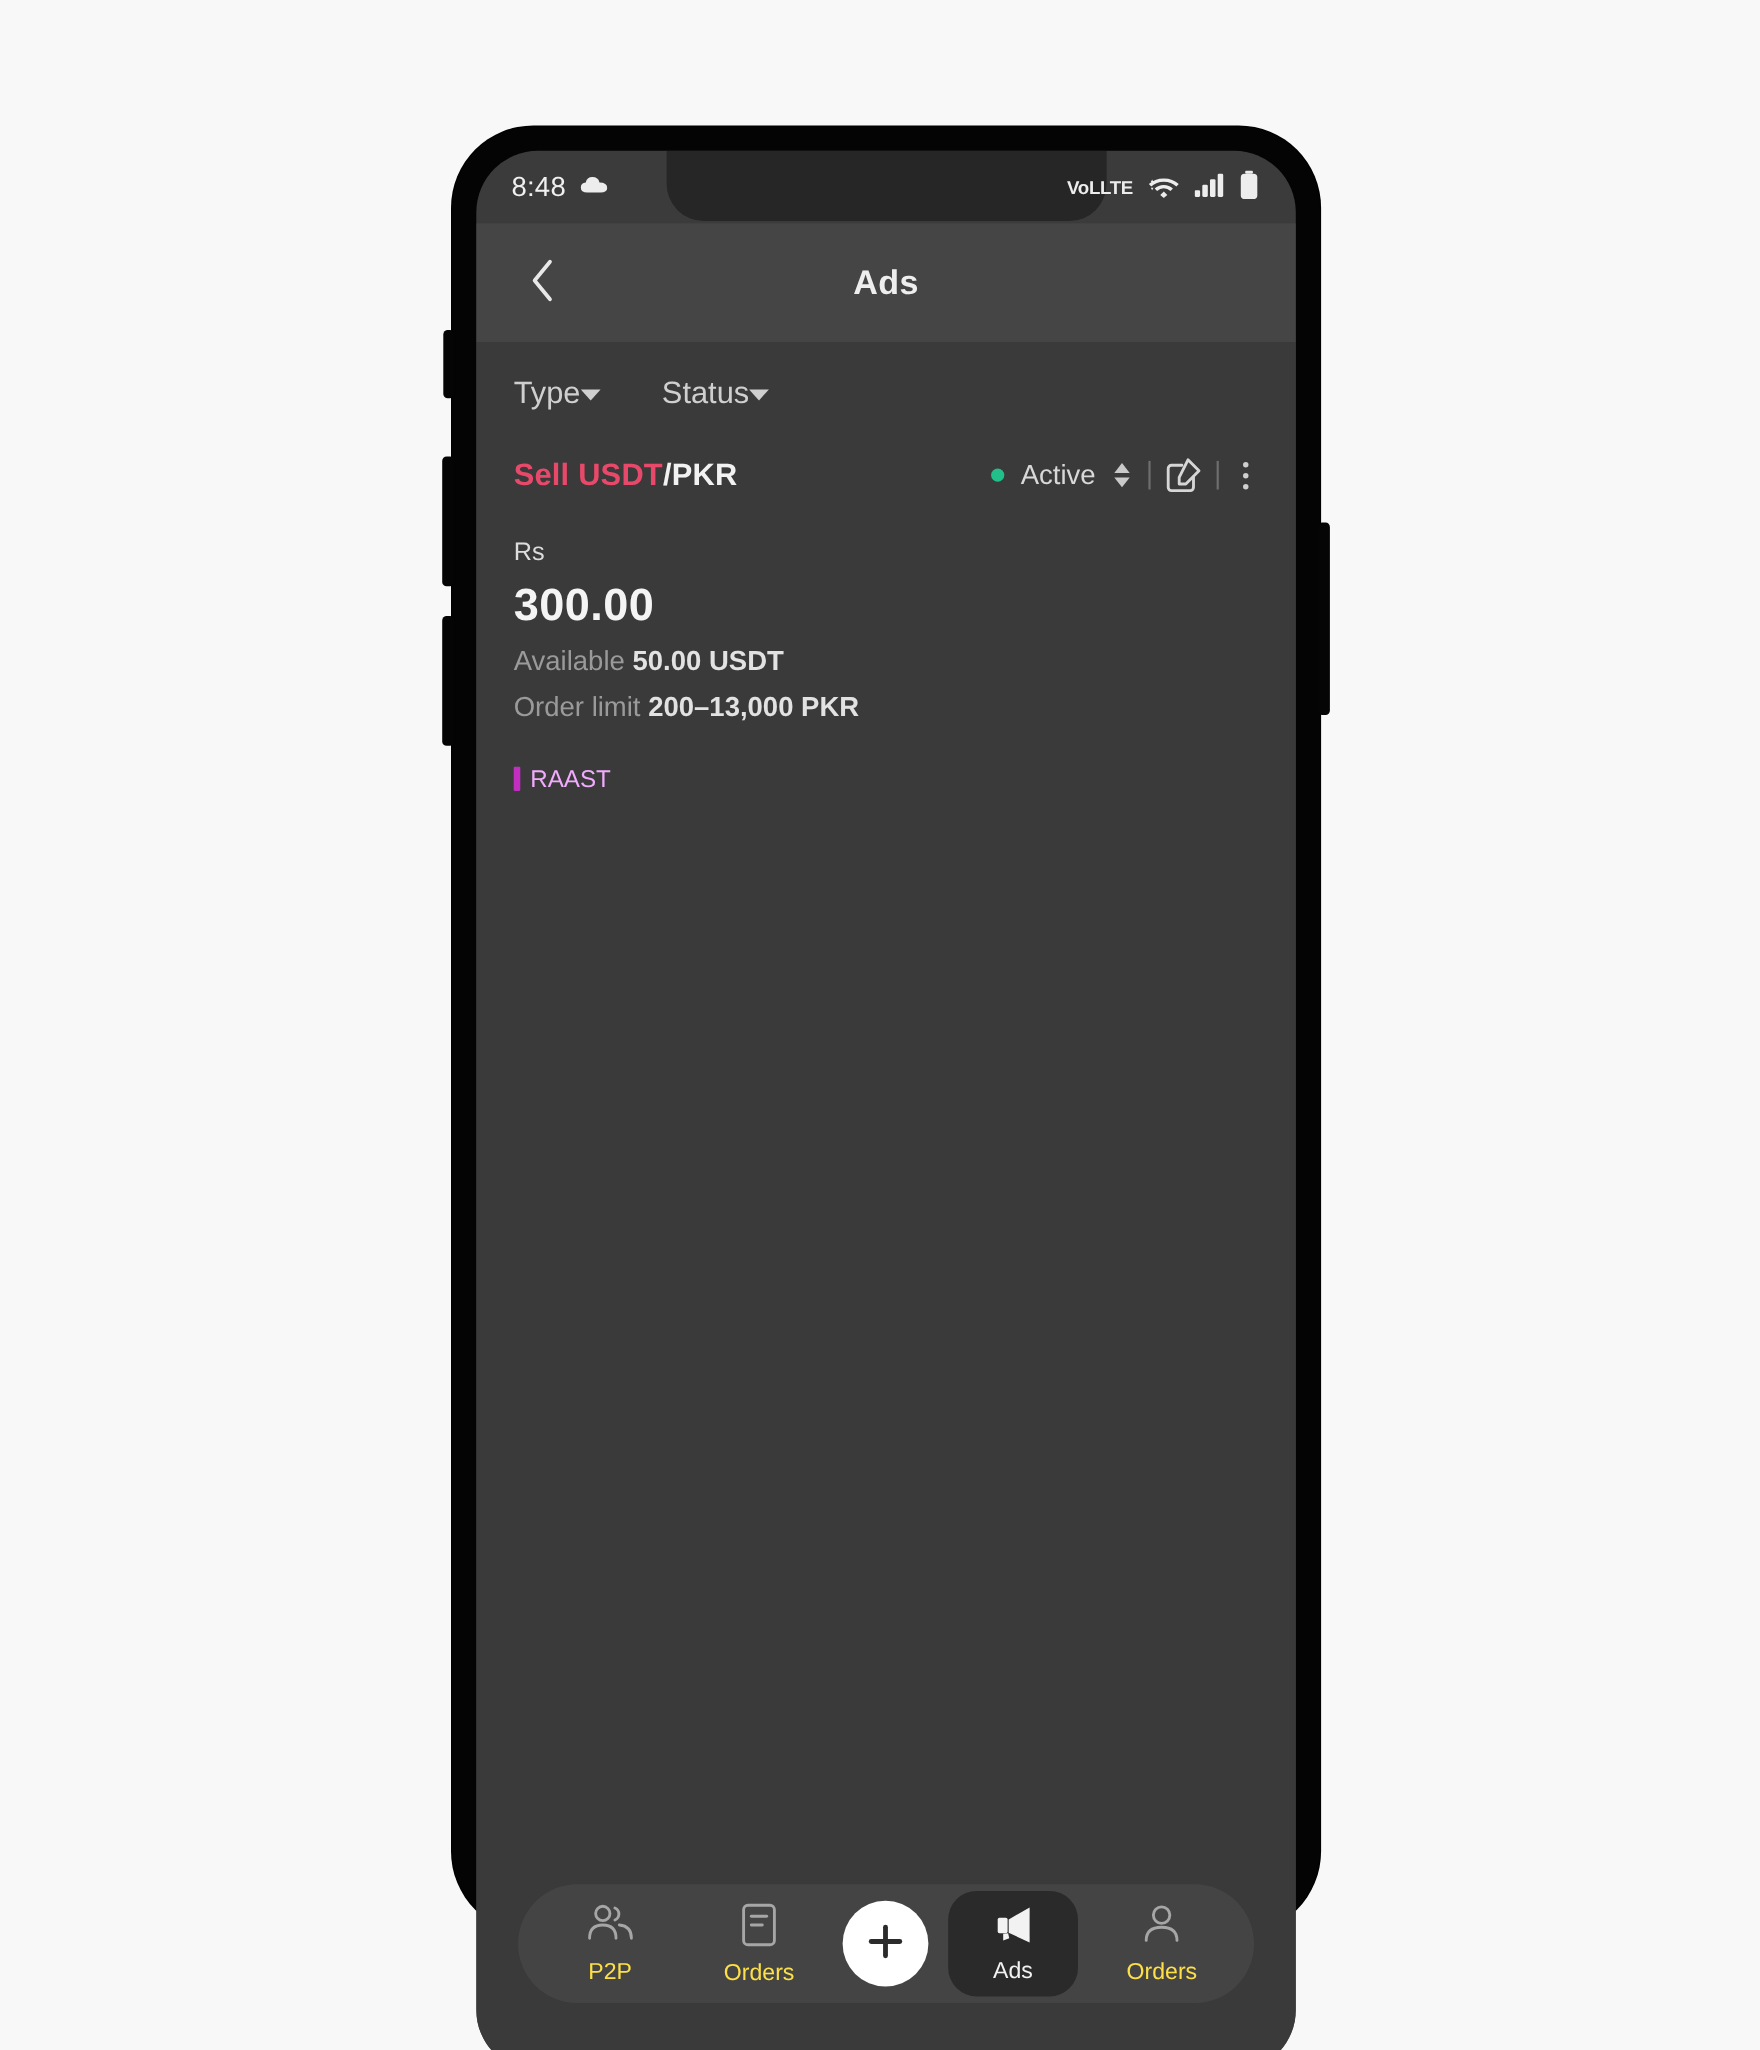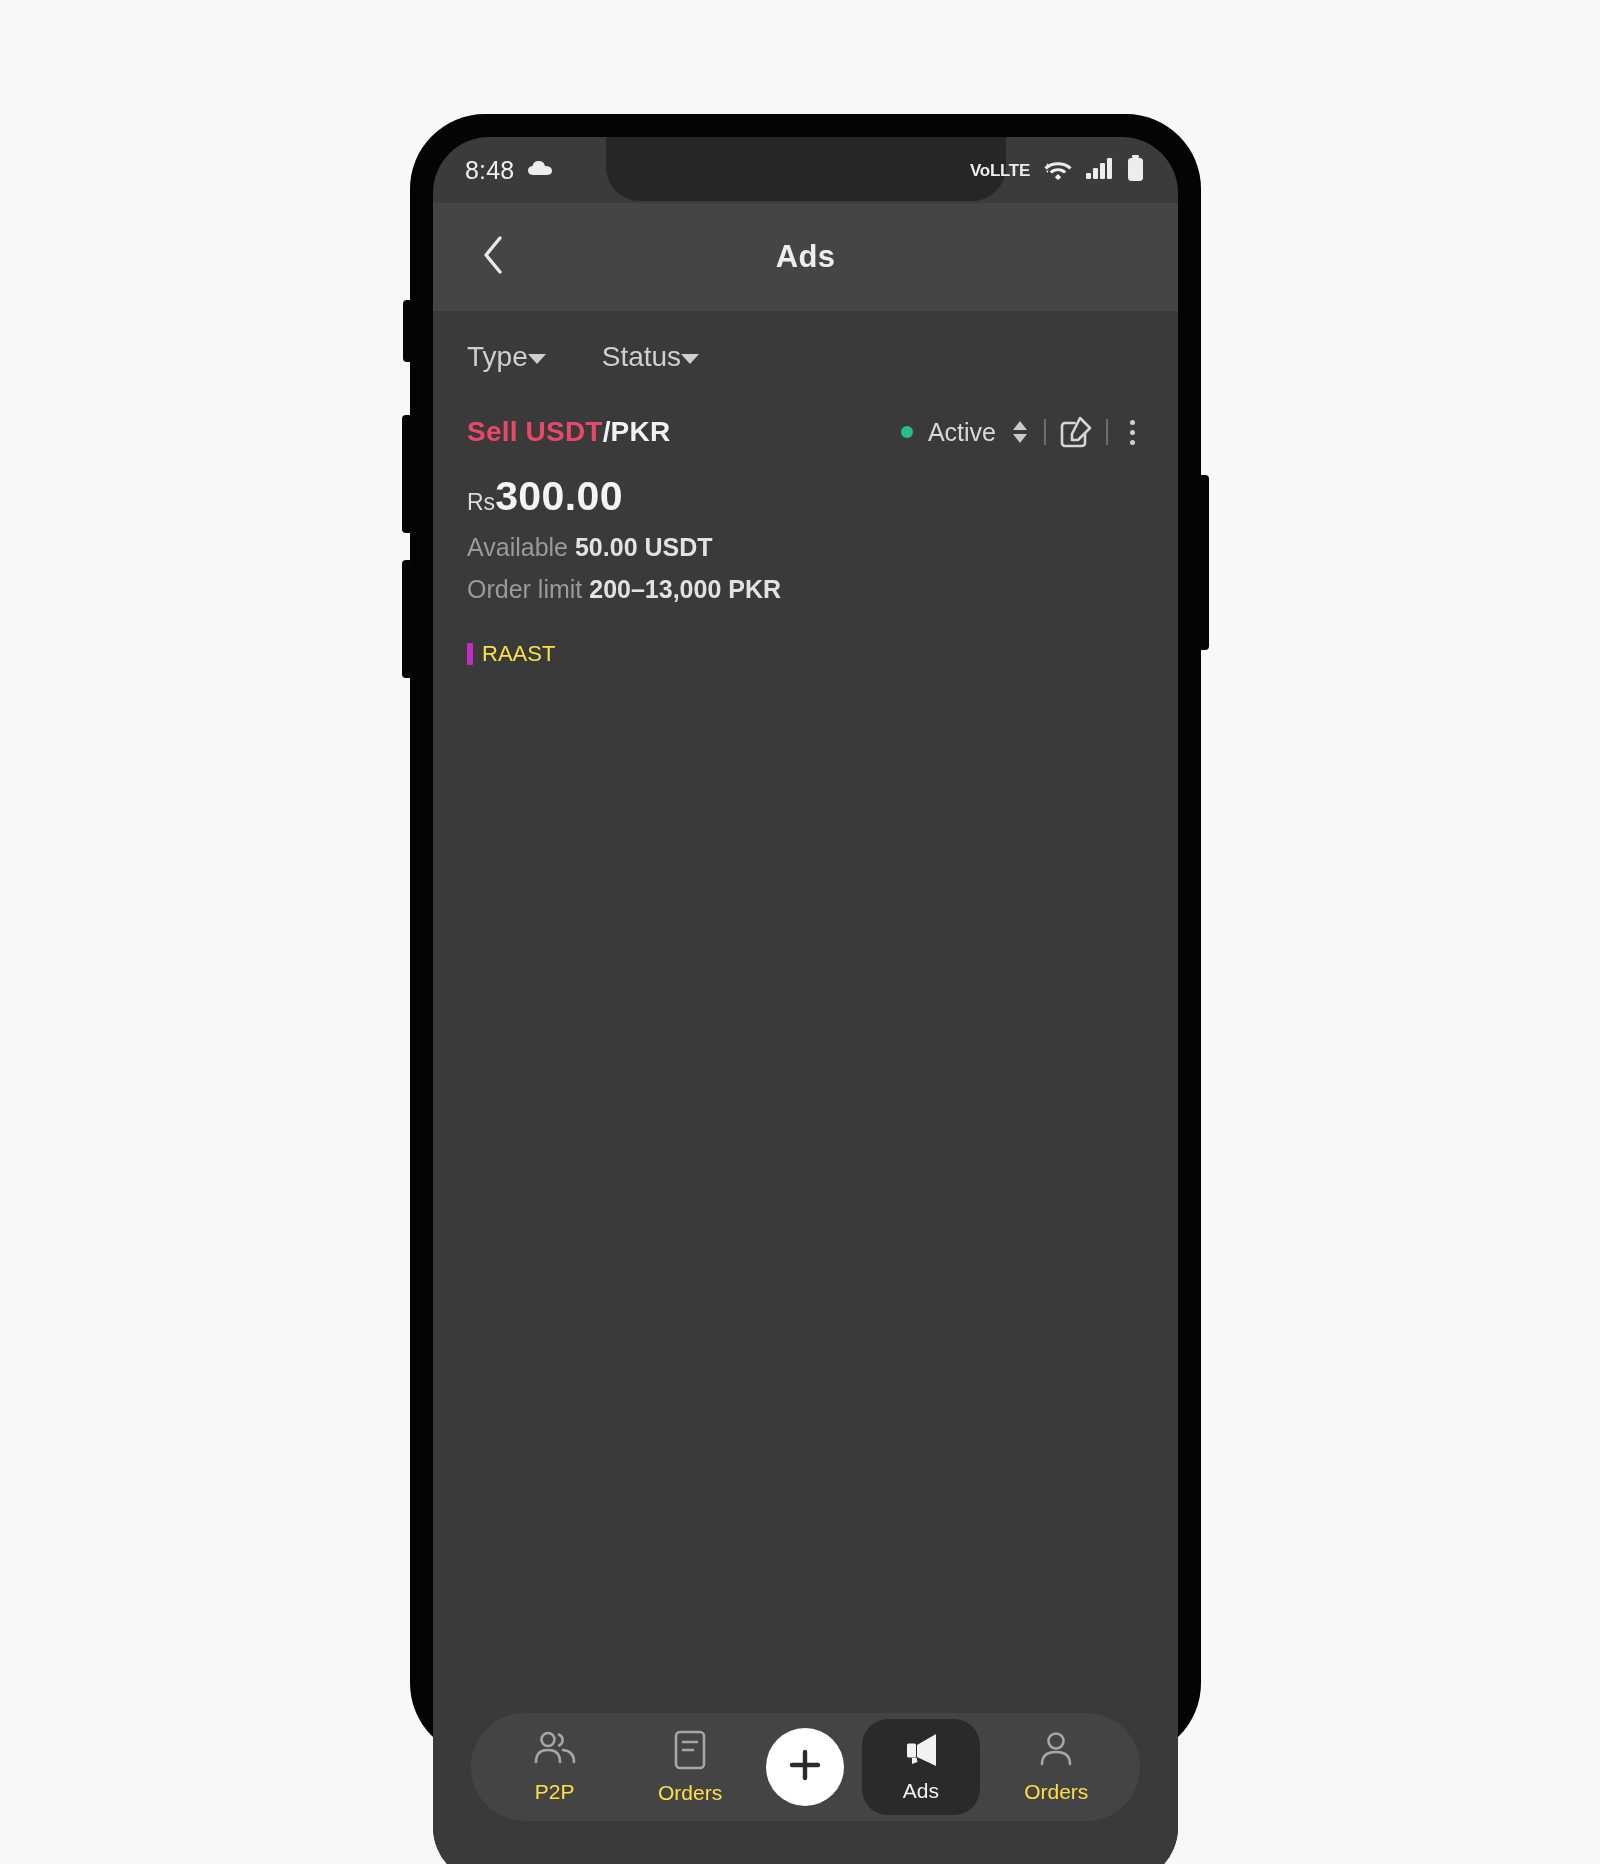--- a/index.html
+++ b/index.html
@@ -232,21 +232,23 @@
   }
   .kebab span {
     width: 5px; height: 5px;
     border-radius: 50%;
     background: #cfcfcf;
   }
 
   .price-row {
     display: flex;
     align-items: baseline;
-    margin-top: 24px;
+    gap: 12px;
+    margin-top: 39px;
+    flex-direction: column;
   }
   .price-cur {
     font-size: 23px;
     color: #dcdcdc;
     font-weight: 500;
   }
   .price-val {
     font-size: 41px;
     font-weight: 700;
     color: #f4f4f4;
@@ -267,21 +269,21 @@
     margin-top: 37px;
     display: flex;
     align-items: center;
     gap: 16px;
   }
   .pay-tag {
     display: flex;
     align-items: center;
     gap: 9px;
     font-size: 22px;
-    color: #fde047;
+    color: #f0abfc;
   }
   .pay-bar {
     width: 6px;
     height: 22px;
     background: #c12ec1;
     border-radius: 1px;
   }
 
   
   #bottom-nav {

